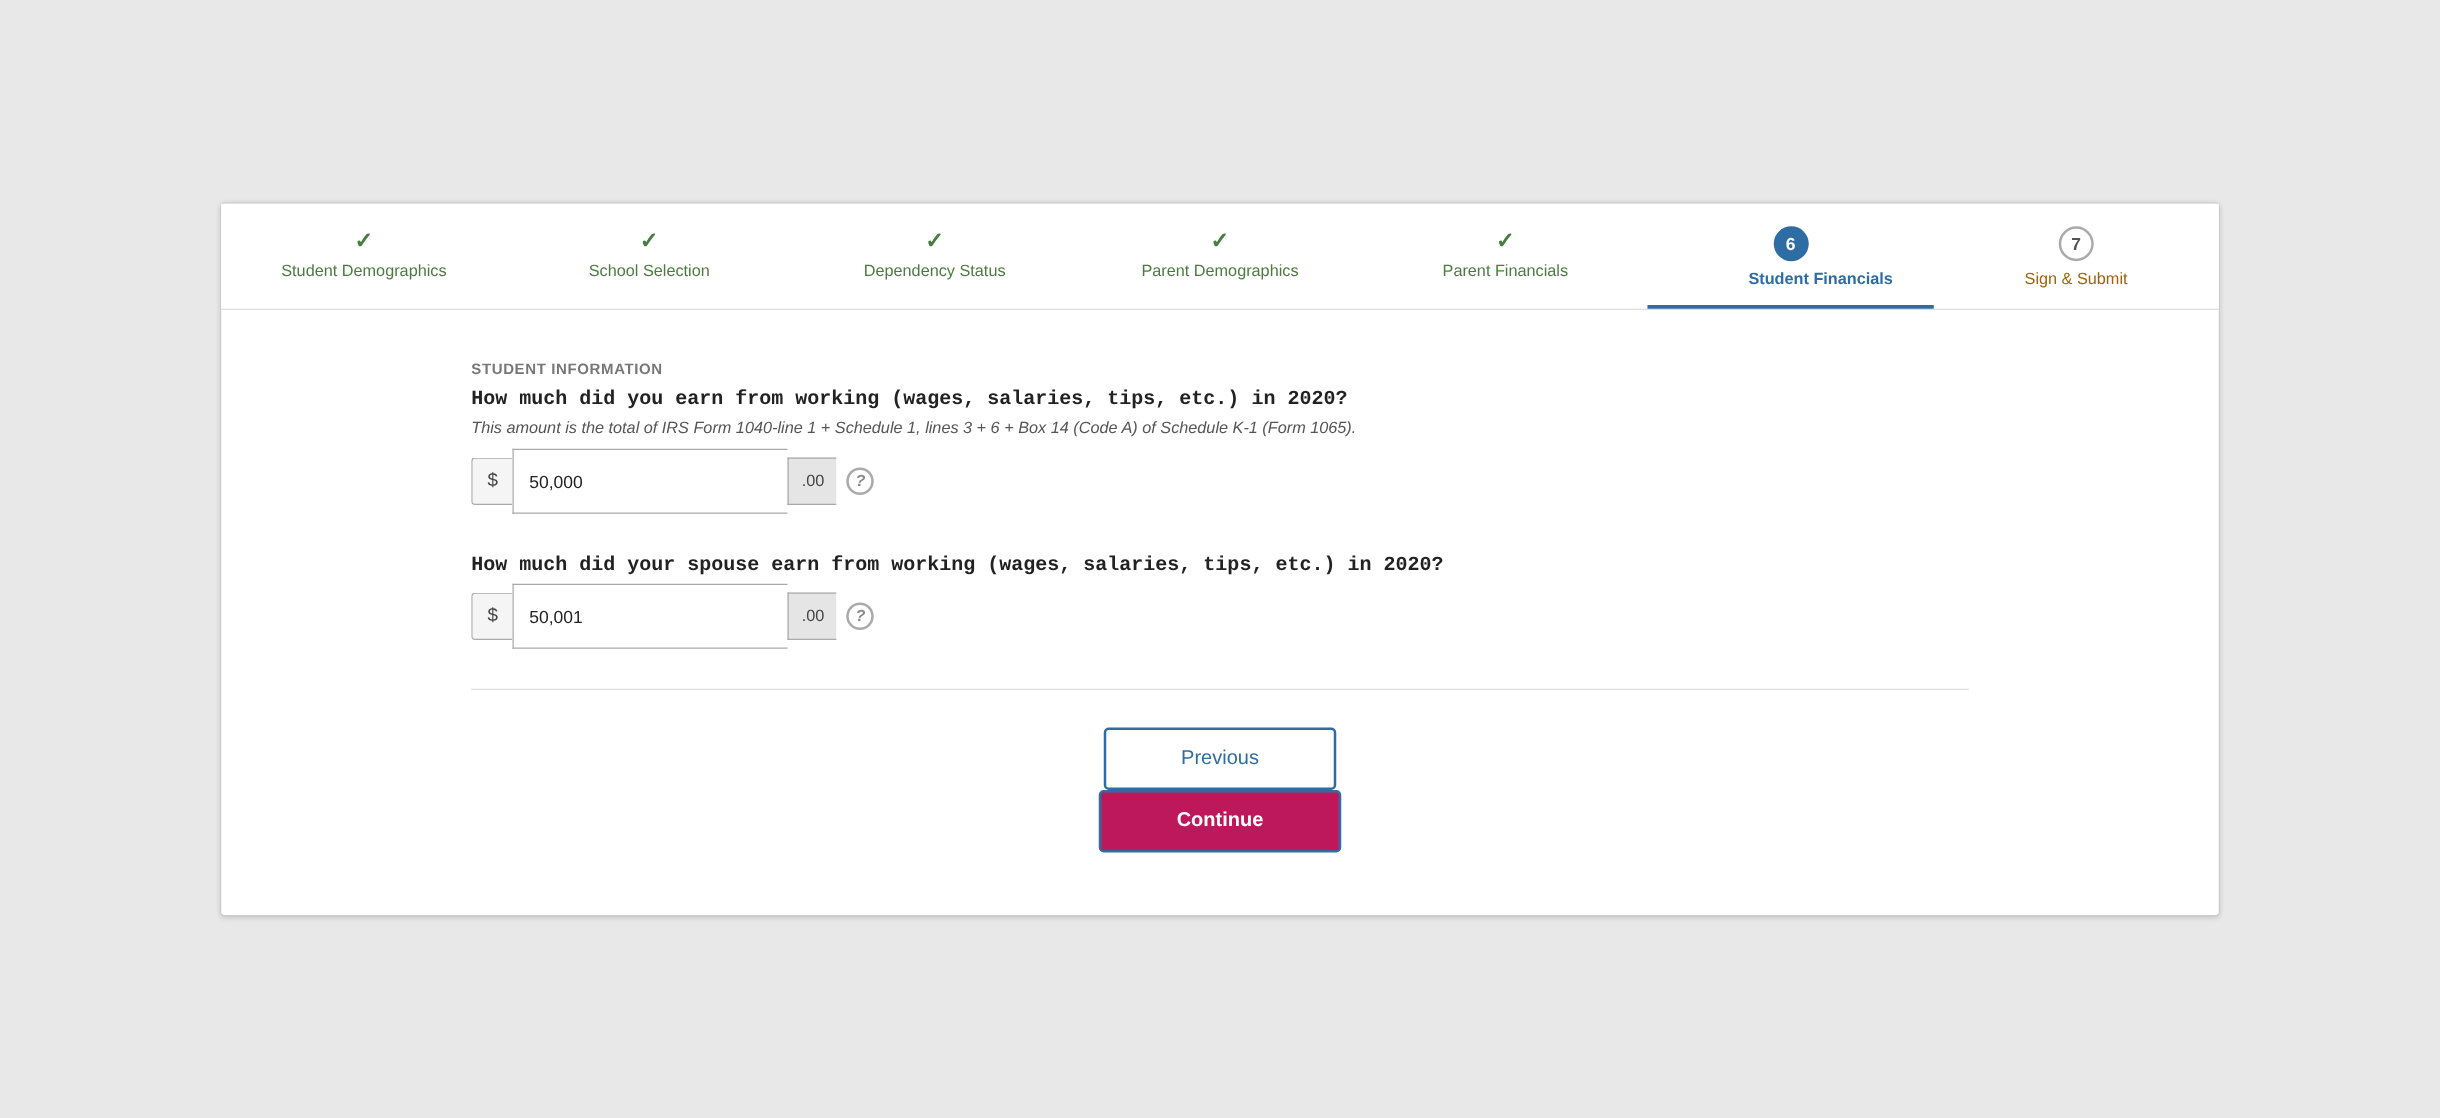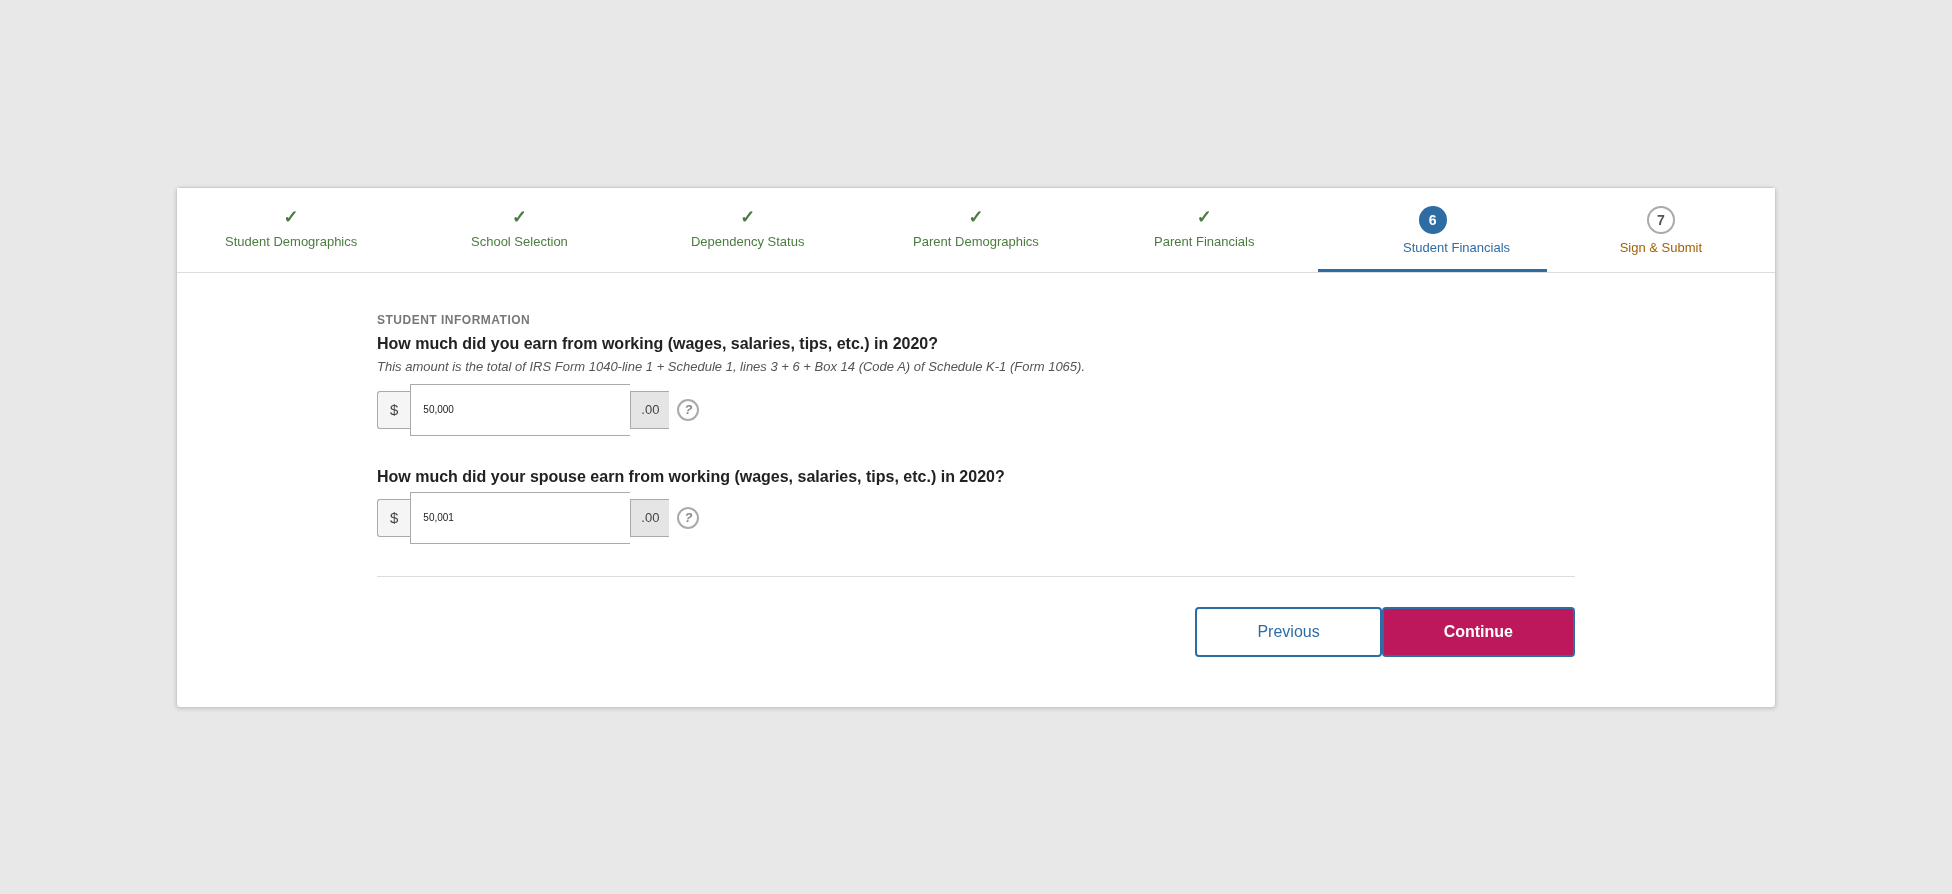--- a/index.html
+++ b/index.html
@@ -66,21 +66,21 @@
       border: 2px solid #aaa;
       color: #555;
     }
     .step-label {
       font-size: 13px;
       color: #a16207;
       text-align: center;
     }
     .step.active .step-label {
       color: #2e6da4;
-      font-weight: 400;
+      font-weight: 700;
       margin-left: 48px;
     }
     .step.completed .step-label {
       color: #4a7c3f;
     }
 
     
     .main-content {
       padding: 40px 200px 50px;
     }
@@ -99,20 +99,21 @@
       margin-bottom: 36px;
     }
     .question-block {
       margin-bottom: 32px;
     }
     .question-text {
       font-size: 16px;
       font-weight: 600;
       color: #222;
       margin-bottom: 6px;
+      font-family: Liberation Mono, monospace;
     }
     .hint-text {
       font-size: 13px;
       font-style: italic;
       color: #555;
       margin-bottom: 10px;
     }
     .input-group {
       display: flex;
       align-items: center;
@@ -127,21 +128,21 @@
       background: #f5f5f5;
       height: 38px;
       display: flex;
       align-items: center;
       border-radius: 3px 0 0 3px;
     }
     .amount-input {
       border: 1px solid #aaa;
       border-right: none;
       padding: 8px 12px;
-      font-size: 10px;
+      font-size: 14px;
       color: #222;
       width: 220px;
       height: 52px;
       outline: none;
     }
     .cents-suffix {
       border: 1px solid #aaa;
       border-right: none;
       padding: 8px 10px;
       font-size: 13px;
@@ -168,23 +169,24 @@
       flex-shrink: 0;
     }
     .divider {
       border: none;
       border-top: 1px solid #ddd;
       margin: 30px 0;
     }
     
     .footer-buttons {
       display: flex;
-      justify-content: flex-end;
+      justify-content: flex-start;
       align-items: center;
       margin-top: 20px;
+      flex-direction: column;
     }
     .btn-previous {
       border: 2px solid #2e6da4;
       background: #fff;
       color: #2e6da4;
       padding: 14px 60px;
       font-size: 16px;
       font-weight: 500;
       border-radius: 4px;
       cursor: pointer;

